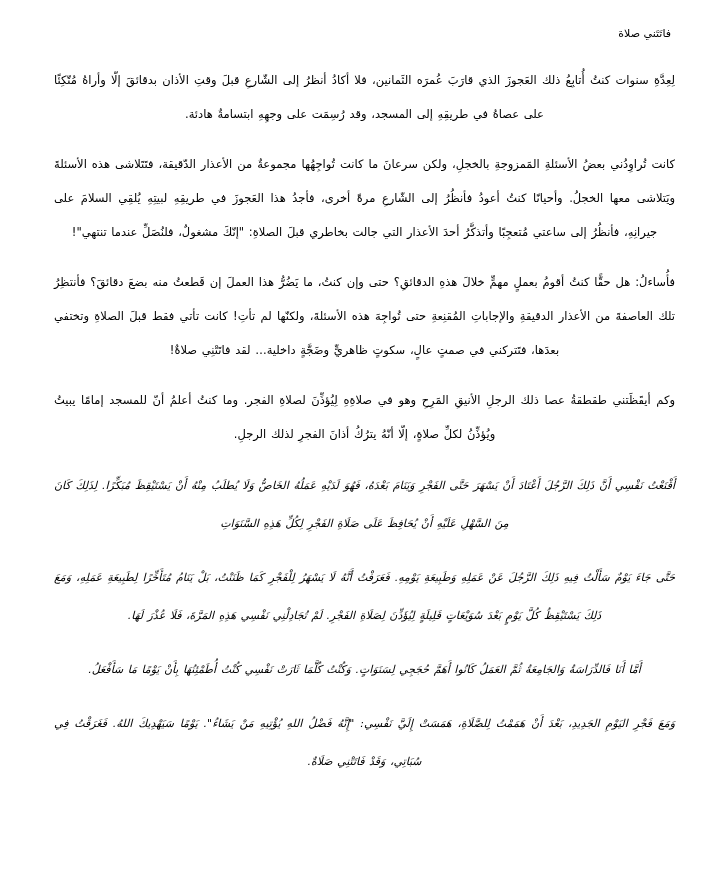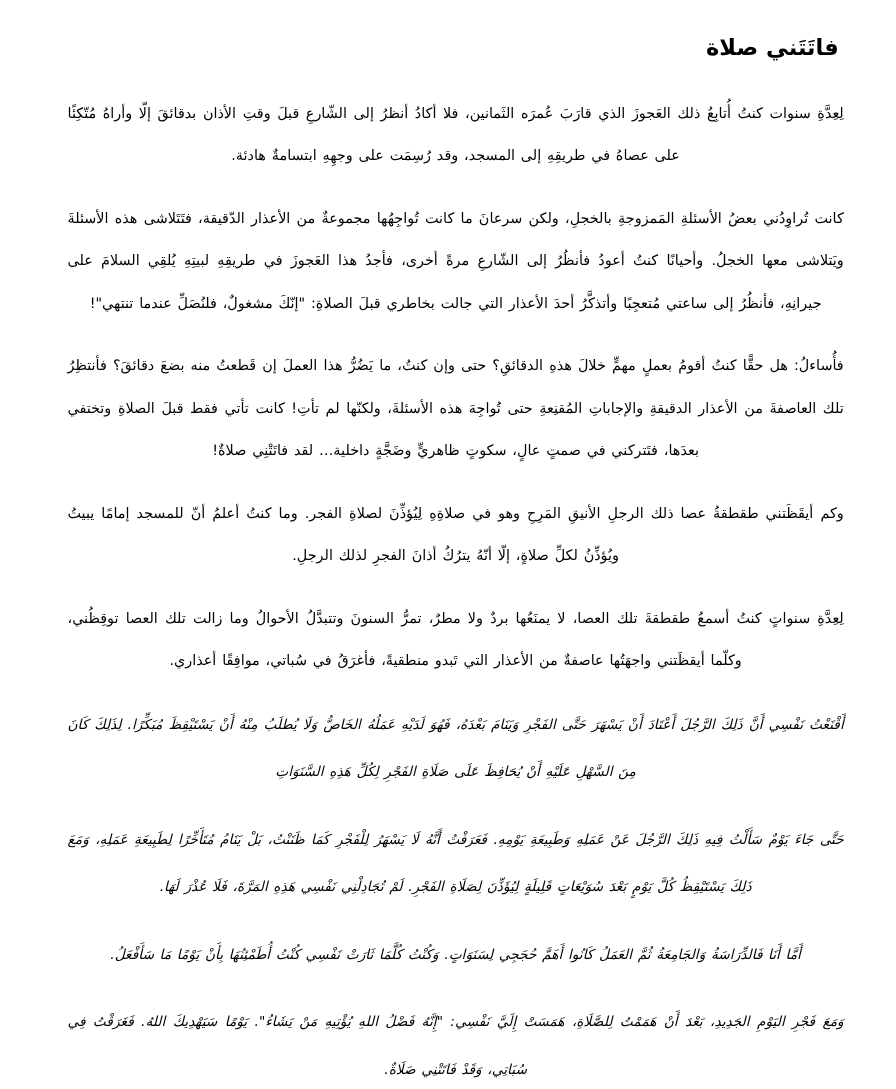--- a/index.html
+++ b/index.html
@@ -18,22 +18,22 @@
   .page {
     box-sizing: border-box;
     width: 717px;
     height: 871px;
     background: #ffffff;
     padding: 18px 34px 10px 34px;
     position: relative;
   }
   .doc-title {
     font-family: "DejaVu Sans", "Liberation Sans", sans-serif;
-    font-weight: bold;
-    font-size: 18px;
+    font-weight: normal;
+    font-size: 11px;
     text-align: right;
     direction: rtl;
     margin: 8px 12px 22px 0;
     line-height: 1.4;
     letter-spacing: 0;
   }
   .body-text {
     direction: rtl;
     text-align: justify;
     text-align-last: center;
@@ -70,21 +70,20 @@
   <div class="body-text">
 
     <p class="para">لِعِدَّةِ سنوات كنتُ أُتابِعُ ذلك العَجوزَ الذي قارَبَ عُمرَه الثَمانين، فلا أكادُ أنظرُ إلى الشّارعِ قبلَ وقتِ الأذان بدقائقَ إلّا وأراهُ مُتّكِئًا على عصاهُ في طريقِهِ إلى المسجد، وقد رُسِمَت على وجهِهِ ابتسامةٌ هادئة.</p>
 
     <p class="para">كانت تُراوِدُني بعضُ الأسئلةِ المَمزوجةِ بالخجلِ، ولكن سرعانَ ما كانت تُواجِهُها مجموعةٌ من الأعذار الدّقيقة، فتَتَلاشى هذه الأسئلةَ ويَتلاشى معها الخجلُ. وأحيانًا كنتُ أعودُ فأنظُرُ إلى الشّارعِ مرةً أخرى، فأجدُ هذا العَجوزَ في طريقِهِ لبيتِهِ يُلقِي السلامَ على جيرانِهِ، فأنظُرُ إلى ساعتي مُتعجِبًا وأتذكَّرُ أحدَ الأعذار التي جالت بخاطري قبلَ الصلاةِ: "إنّكَ مشغولٌ، فلنُصَلِّ عندما تنتهي"!</p>
 
     <p class="para">فأُساءلُ: هل حقًّا كنتُ أقومُ بعملٍ مهمٍّ خلالَ هذهِ الدقائقِ؟ حتى وإن كنتُ، ما يَضُرُّ هذا العملَ إن قَطعتُ منه بضعَ دقائقَ؟ فأنتظِرُ تلك العاصفةَ من الأعذار الدقيقةِ والإجاباتِ المُقنِعةِ حتى تُواجِهَ هذه الأسئلةَ، ولكنّها لم تأتِ! كانت تأتي فقط قبلَ الصلاةِ وتختفي بعدَها، فتَتركني في صمتٍ عالٍ، سكوتٍ ظاهريٍّ وضَجَّةٍ داخلية… لقد فاتَتْنِي صلاةٌ!</p>
 
     <p class="para">وكم أيقَظَتني طقطقةُ عصا ذلك الرجلِ الأنيقِ المَرِحِ وهو في صلاةِهِ لِيُؤذِّنَ لصلاةِ الفجر. وما كنتُ أعلمُ أنّ للمسجد إمامًا يبيتُ ويُؤذِّنُ لكلِّ صلاةٍ، إلّا أنّهُ يترُكُ أذانَ الفجرِ لذلك الرجلِ.</p>
 
-    <p class="para">لِعِدَّةِ سنواتٍ كنتُ أسمعُ طقطقةَ تلك العصا، لا يمنَعُها بردٌ ولا مطرٌ، تمرُّ السنونَ وتتبدَّلُ الأحوالُ وما زالت تلك العصا توقِظُني، وكلّما أيقظَتني واجهَتُها عاصفةٌ من الأعذار التي تَبدو منطقيةً، فأغرَقُ في سُباتي، موافِقًا أعذاري.</p>
 
     <p class="para vocalized">أَقْنَعْتُ نَفْسِي أَنَّ ذَلِكَ الرَّجُلَ أَعْتَادَ أَنْ يَسْهَرَ حَتَّى الفَجْرِ وَيَنَامَ بَعْدَهُ، فَهُوَ لَدَيْهِ عَمَلُهُ الخَاصُّ وَلَا يُطلَبُ مِنْهُ أَنْ يَسْتَيْقِظَ مُبَكِّرًا. لِذَلِكَ كَانَ مِنَ السَّهْلِ عَلَيْهِ أَنْ يُحَافِظَ عَلَى صَلَاةِ الفَجْرِ لِكُلِّ هَذِهِ السَّنَوَاتِ</p>
 
     <p class="para vocalized">حَتَّى جَاءَ يَوْمٌ سَأَلْتُ فِيهِ ذَلِكَ الرَّجُلَ عَنْ عَمَلِهِ وَطَبِيعَةِ يَوْمِهِ. فَعَرَفْتُ أَنَّهُ لَا يَسْهَرُ لِلْفَجْرِ كَمَا ظَنَنْتُ، بَلْ يَنَامُ مُتَأَخِّرًا لِطَبِيعَةِ عَمَلِهِ، وَمَعَ ذَلِكَ يَسْتَيْقِظُ كُلَّ يَوْمٍ بَعْدَ سُوَيْعَاتٍ قَلِيلَةٍ لِيُؤَذِّنَ لِصَلَاةِ الفَجْرِ. لَمْ تُجَادِلْنِي نَفْسِي هَذِهِ المَرَّةَ، فَلَا عُذْرَ لَهَا.</p>
 
     <p class="para vocalized">أَمَّا أَنَا فَالدِّرَاسَةُ وَالجَامِعَةُ ثُمَّ العَمَلُ كَانُوا أَهَمَّ حُجَجِي لِسَنَوَاتٍ. وَكُنْتُ كُلَّمَا ثَارَتْ نَفْسِي كُنْتُ أُطَمْئِنُهَا بِأَنْ يَوْمًا مَا سَأَفْعَلُ.</p>
 
     <p class="para vocalized">وَمَعَ فَجْرِ اليَوْمِ الجَدِيدِ، بَعْدَ أَنْ هَمَمْتُ لِلصَّلَاةِ، هَمَسَتْ إِلَيَّ نَفْسِي: "إِنَّهُ فَضْلُ اللهِ يُؤْتِيهِ مَنْ يَشَاءُ". يَوْمًا سَيَهْدِيكَ اللهُ. فَغَرَقْتُ فِي سُبَاتِي، وَقَدْ فَاتَتْنِي صَلَاةٌ.</p>
 
   </div>

